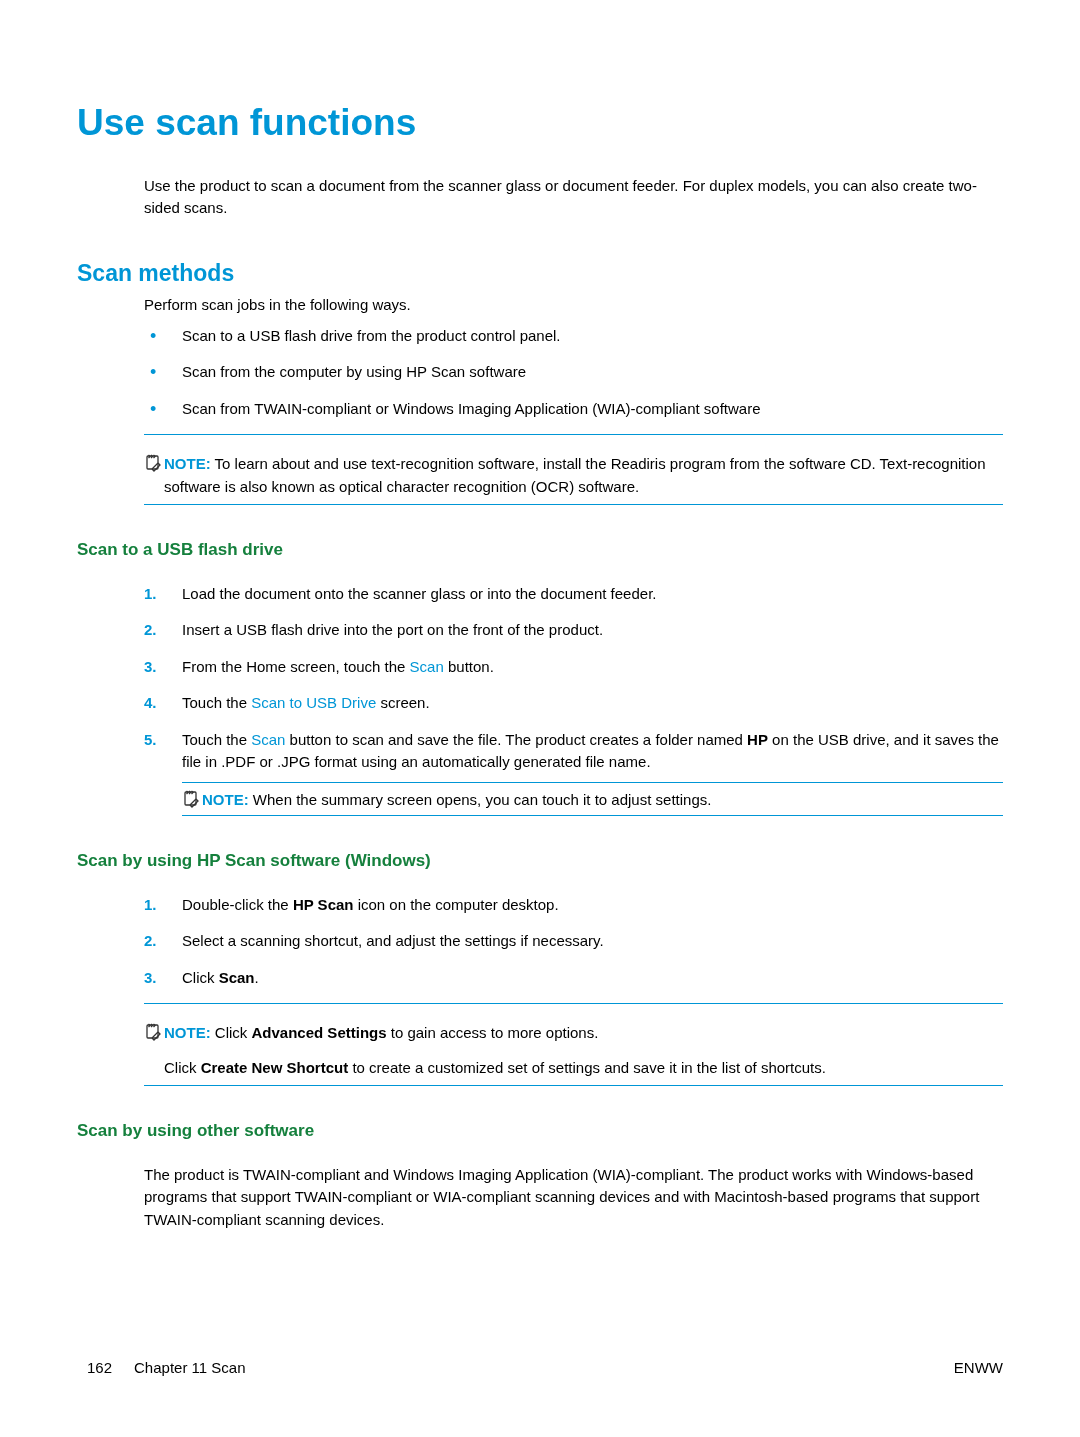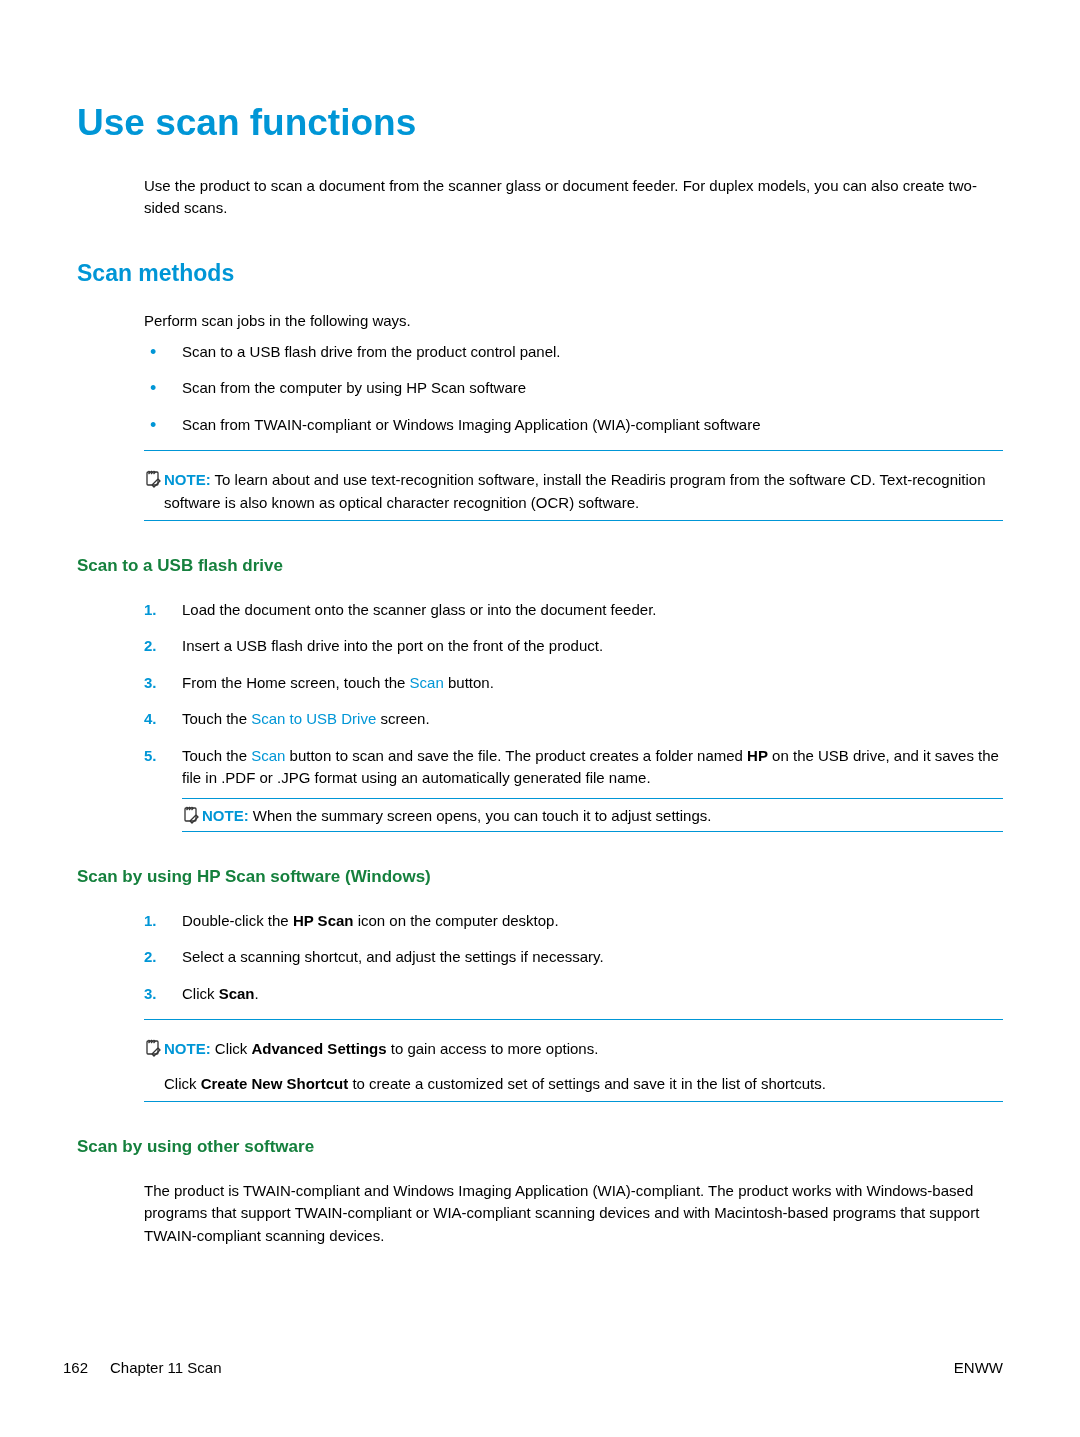--- a/index.html
+++ b/index.html
@@ -18,21 +18,21 @@
       color: #0096d6;
       font-size: 37px;
       font-weight: bold;
       margin-bottom: 24px;
     }
     .h2 {
       color: #0096d6;
       font-size: 23px;
       font-weight: bold;
       margin-top: 36px;
-      margin-bottom: 20px;
+      margin-bottom: 4px;
     }
     .h3 {
       color: #15803d;
       font-size: 17px;
       font-weight: bold;
       margin-top: 32px;
       margin-bottom: 20px;
     }
     .intro-para {
       margin-left: 67px;
@@ -121,21 +121,21 @@
     .note-continuation {
       margin-top: 12px;
     }
     .ui-term {
       color: #0096d6;
     }
     .bold { font-weight: bold; }
     .footer {
       position: absolute;
       bottom: 58px;
-      left: 63px;
+      left: 87px;
       right: 77px;
       display: flex;
       justify-content: space-between;
       font-size: 15px;
     }
     .footer-left { }
     .footer-right { }
     .page-num { margin-right: 22px; }
   </style>
 </head>

